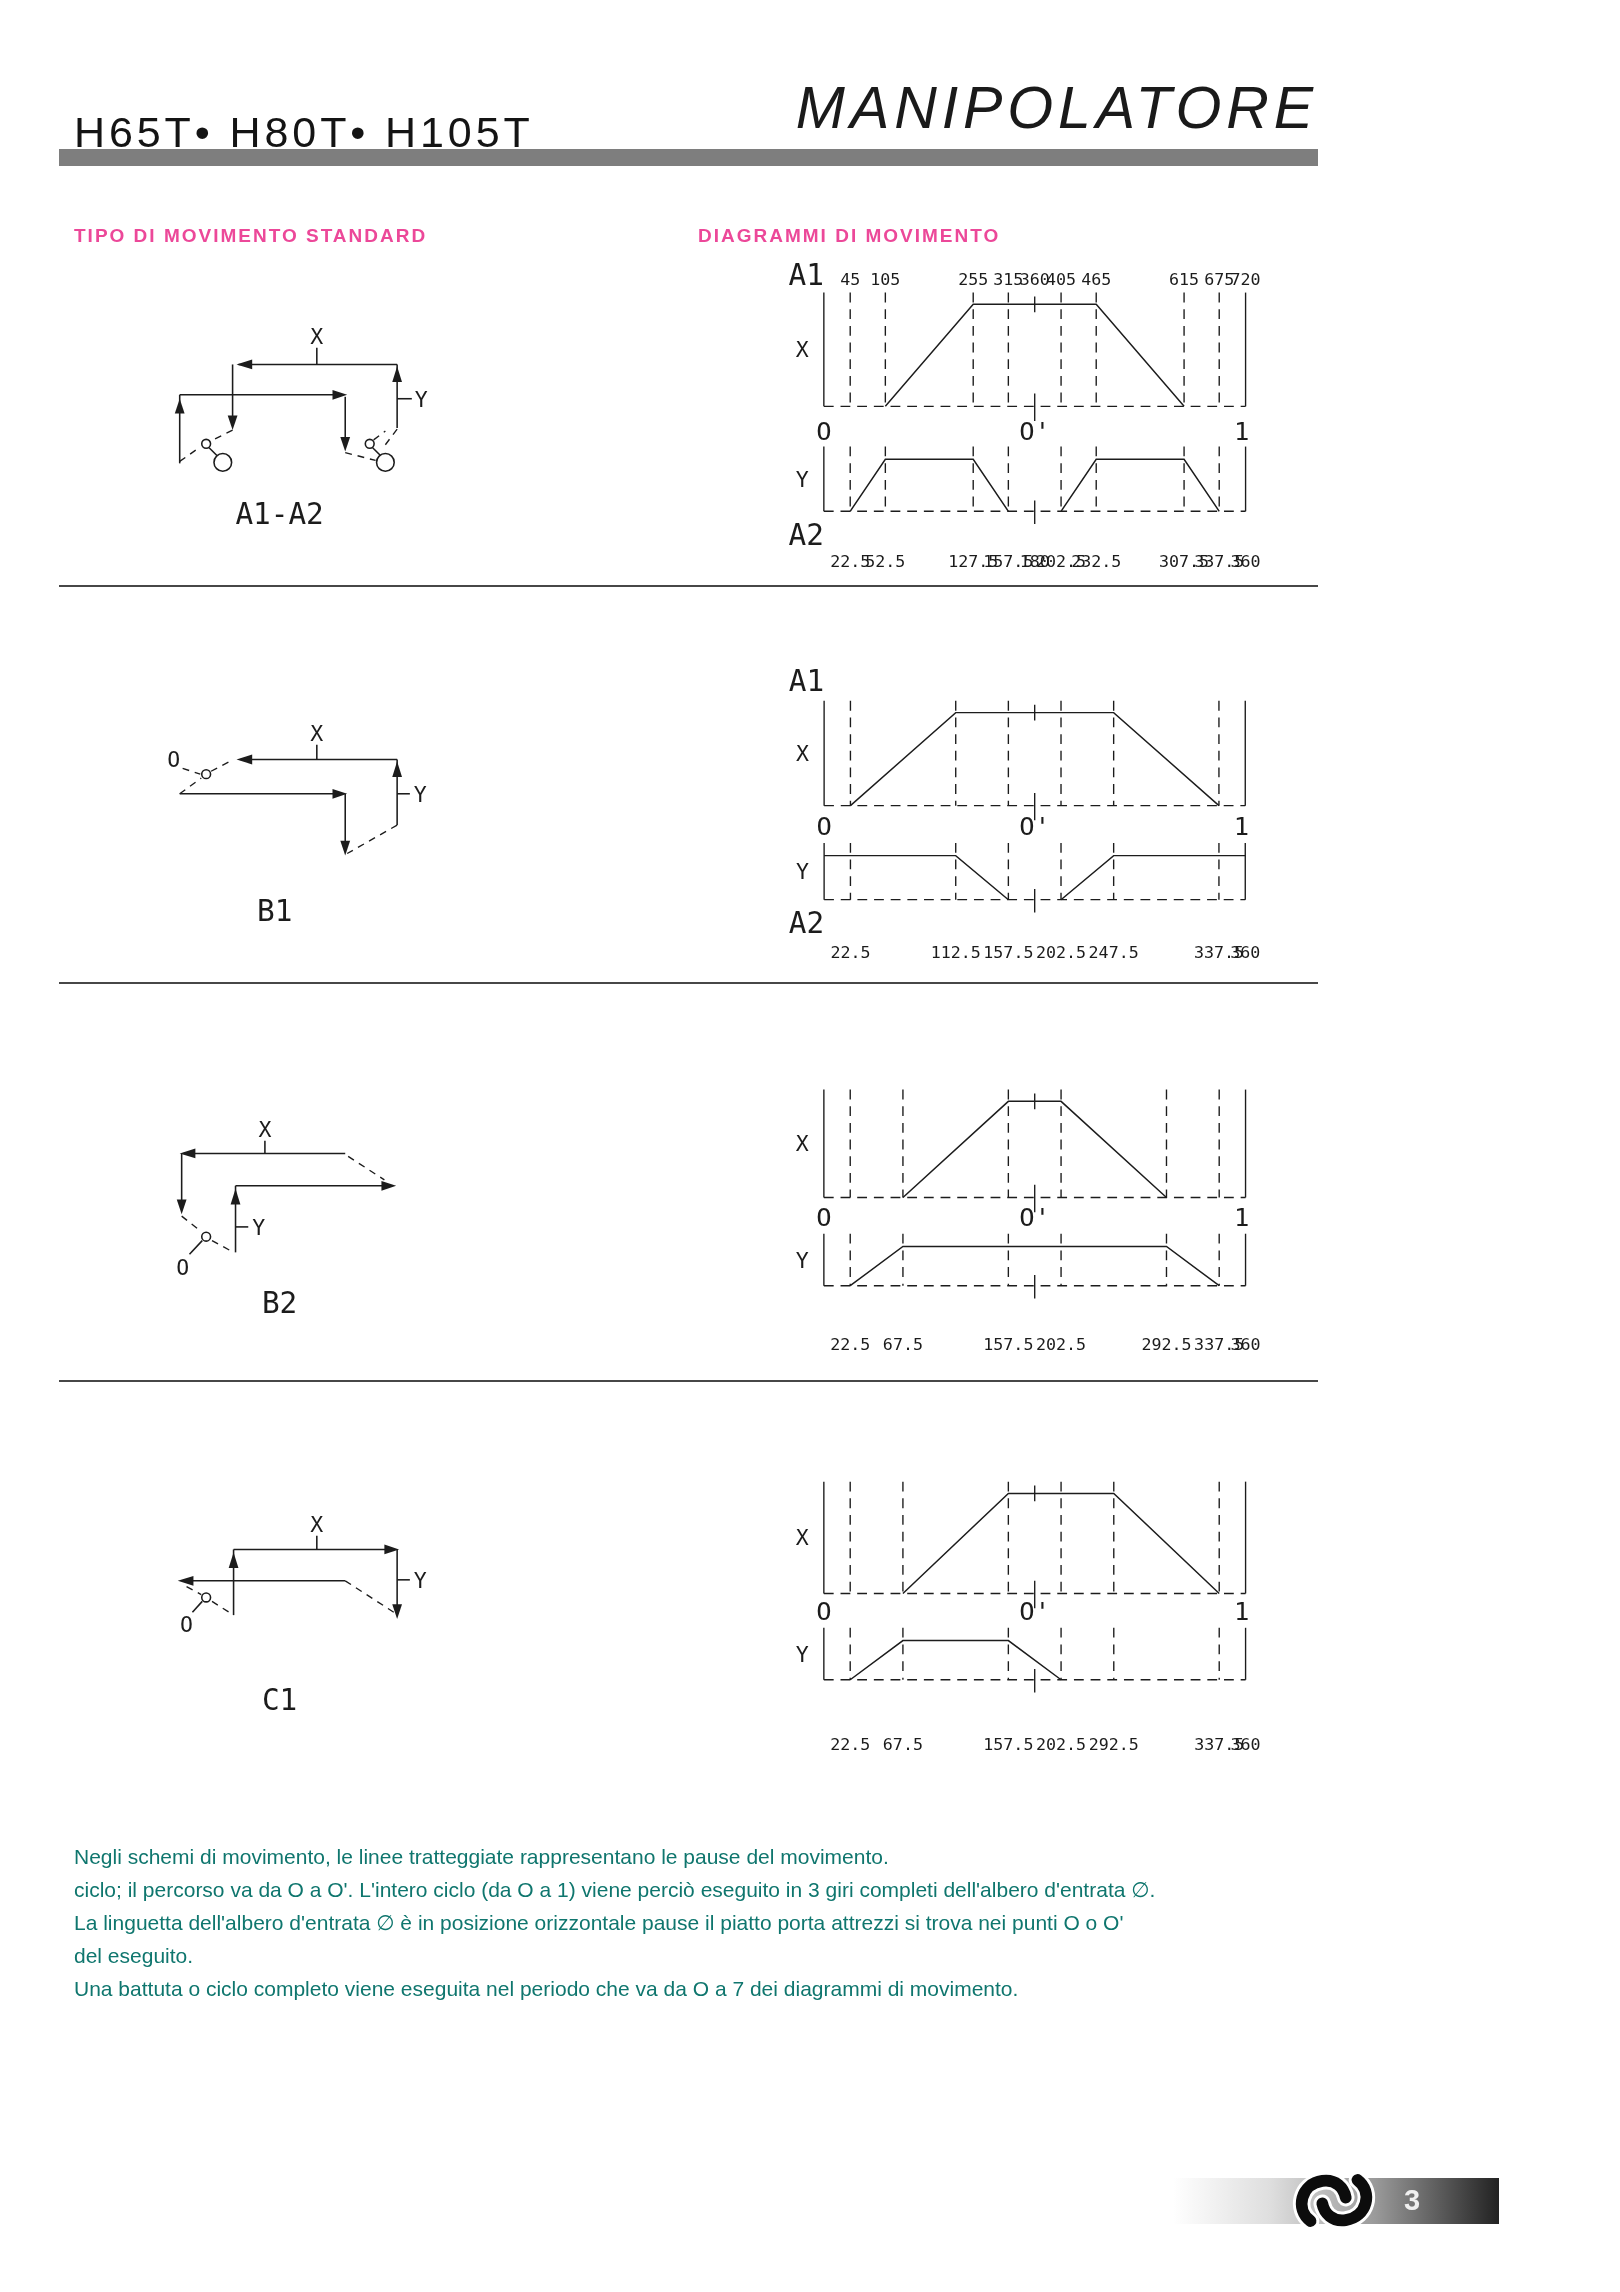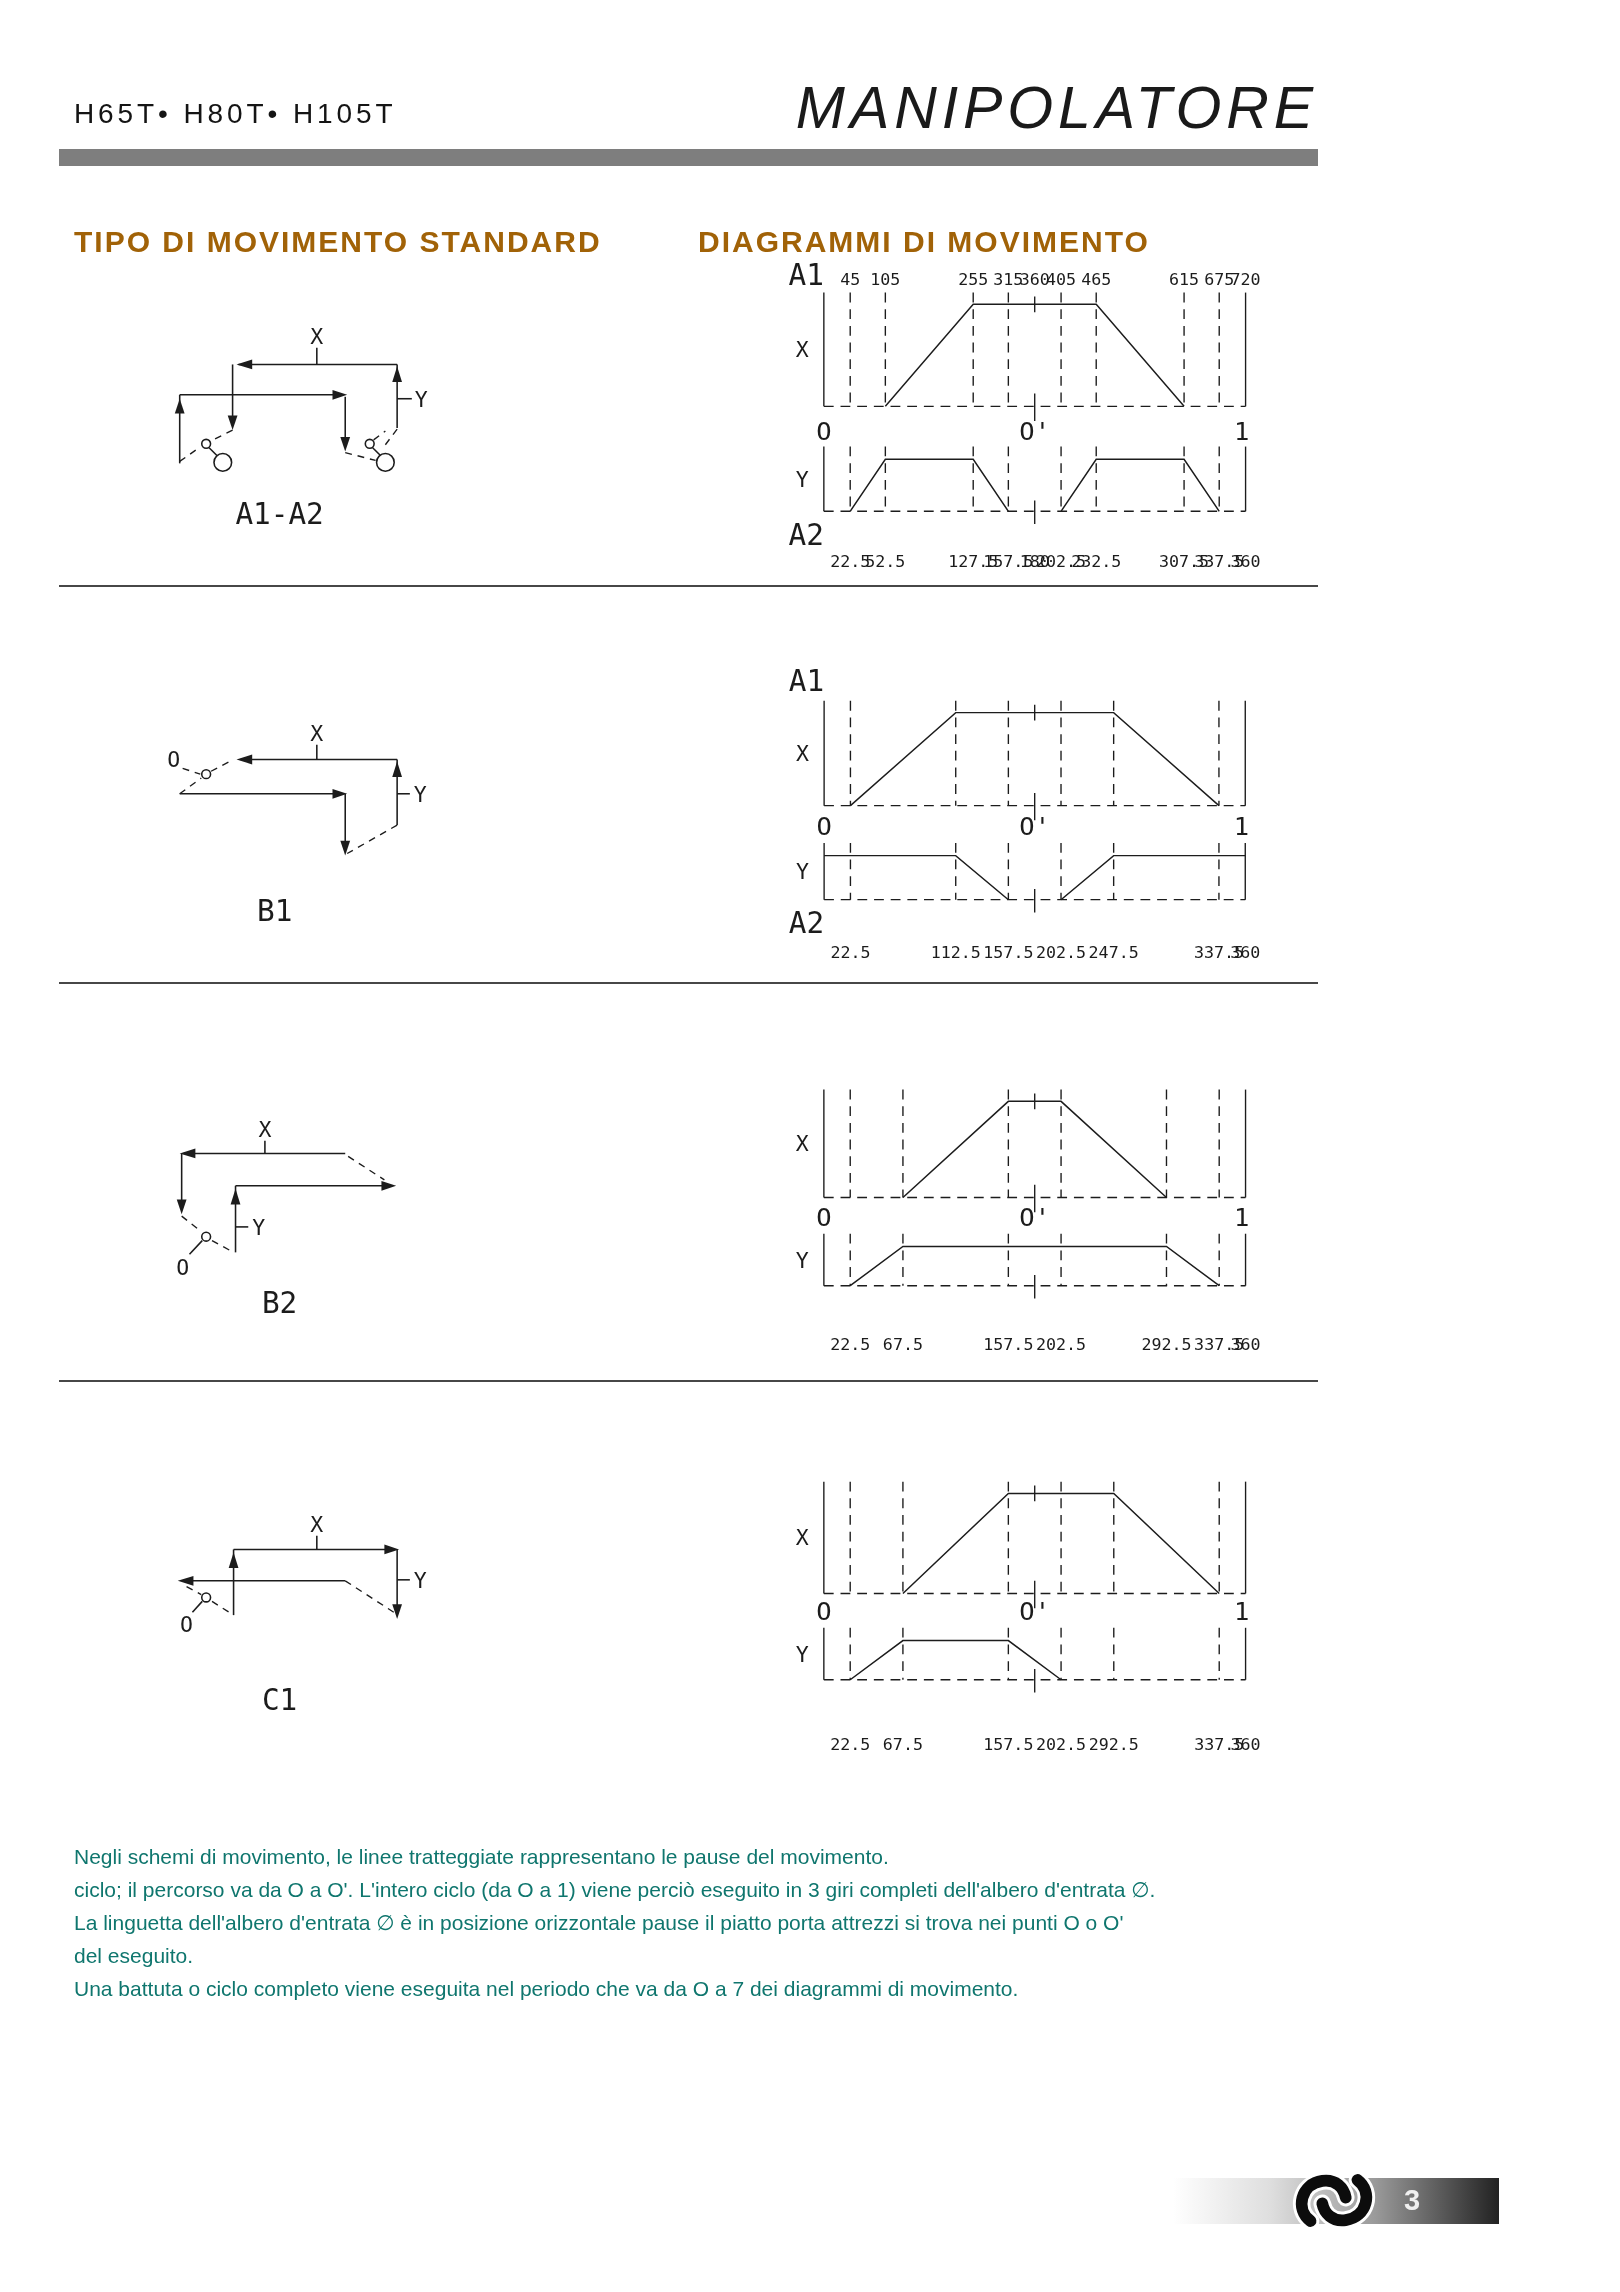--- a/index.html
+++ b/index.html
@@ -1,22 +1,22 @@
 <!DOCTYPE html>
 <html><head>
 <meta charset="utf-8">
 <style>
   html,body{margin:0;padding:0;background:#e8e8e8;}
   #page{position:relative;width:1620px;height:2293px;background:#ffffff;overflow:hidden;
         font-family:"Liberation Sans",sans-serif;color:#111;}
   .abs{position:absolute;}
-  #models{left:74px;top:98px;font-size:28px;letter-spacing:3.9px;font-weight:400;color:#141414;}
+  #models{left:74px;top:108px;font-size:43px;letter-spacing:3.9px;font-weight:400;color:#141414;}
   #doctitle{top:74px;right:302px;font-size:59px;letter-spacing:4.9px;font-weight:400;color:#1a1a1a;font-style:italic;}
   #headbar{left:59px;top:149px;width:1259px;height:16.7px;background:#7e7e7e;}
-  .sectitle{top:225px;font-size:30px;font-weight:bold;letter-spacing:2px;color:#a16207;}
+  .sectitle{top:225px;font-size:19px;font-weight:bold;letter-spacing:2px;color:#ec4899;}
   #sec-left{left:74px;}
   #sec-right{left:698px;}
   .rule{left:59px;width:1259px;height:2px;background:#474747;}
   .sketch{width:333px;height:211px;}
   .sketch text{font-family:"DejaVu Sans Mono",monospace;fill:#1c1c1c;}
   .sketch .lbl{font-size:30px;}
   .sketch .axlbl{font-size:22px;}
   .sk{stroke:#1c1c1c;stroke-width:1.6;fill:none;}
   .skd{stroke:#1c1c1c;stroke-width:1.4;fill:none;stroke-dasharray:7 6;}
   .ah{fill:#1c1c1c;stroke:none;}

